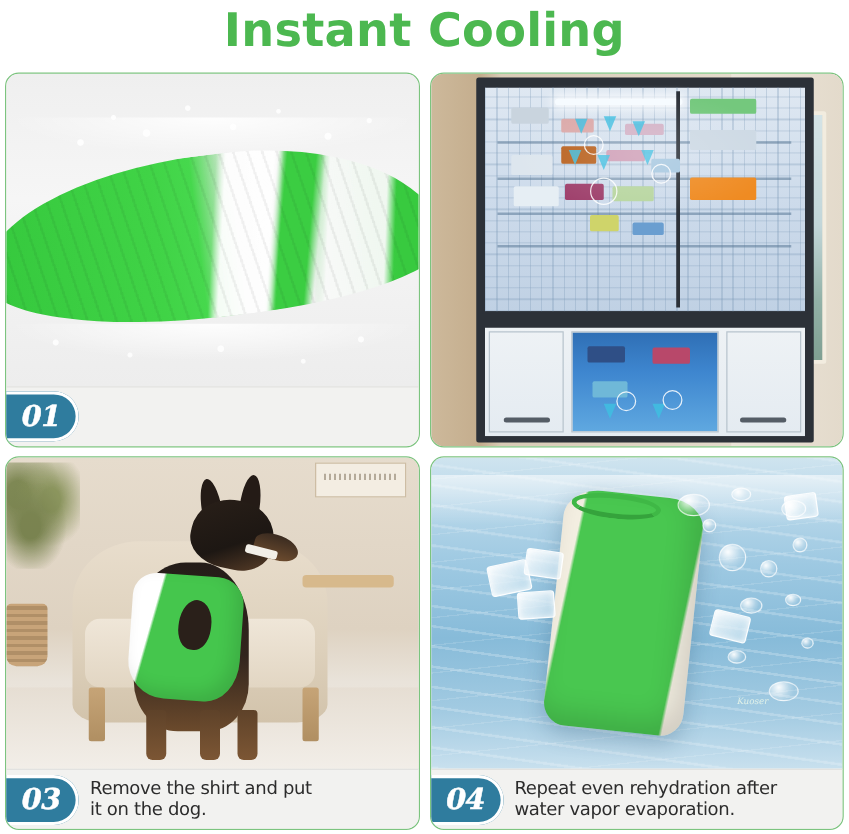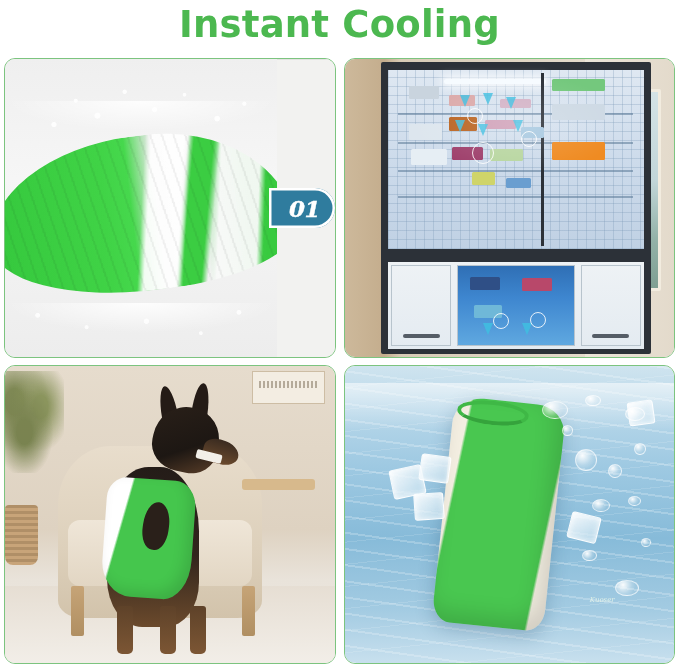--- a/index.html
+++ b/index.html
@@ -47,21 +47,21 @@
     gap: 7px 8px;
   }
 
   .card {
     position: relative;
     border: 1.6px solid #7CC47F;
     border-radius: 11px;
     overflow: hidden;
     background: #f4f4f2;
     display: flex;
-    flex-direction: row;
+    flex-direction: column;
   }
 
   .photo {
     position: relative;
     flex: 1 1 auto;
     overflow: hidden;
   }
 
   
   .caption {
@@ -468,20 +468,27 @@
         <div class="ear" style="left:57%; top:6%;  transform:rotate(8deg)"></div>
         <div class="dog-head"></div>
         <div class="muzzle"></div>
         <div class="teeth"></div>
         <div class="shirt"></div>
         <div class="shirt-hole"></div>
         <div class="leg" style="left:34%"></div>
         <div class="leg" style="left:47%"></div>
         <div class="leg" style="left:56%"></div>
       </div>
+      <div class="caption">
+        <div class="badge">
+          <span class="badge-inner">03</span>
+        </div>
+        <div class="caption-text">Remove the shirt and put
+it on the dog.</div>
+      </div>
     </div>
 
     <div class="card">
       <div class="photo p4">
         <div class="ripples"></div>
         <div class="surface"></div>
         <div class="shirt4"></div>
         <div class="collar"></div>
 
         <div class="ice" style="left:14%; top:34%; width:10%; height:10%; transform:rotate(-12deg)"></div>
@@ -497,16 +504,23 @@
         <div class="bub" style="left:80%; top:33%; width:14px; height:14px"></div>
         <div class="bub" style="left:88%; top:26%; width:12px; height:12px"></div>
         <div class="bub" style="left:75%; top:45%; width:18px; height:13px"></div>
         <div class="bub" style="left:86%; top:44%; width:13px; height:10px"></div>
         <div class="bub" style="left:72%; top:62%; width:15px; height:11px"></div>
         <div class="bub" style="left:82%; top:72%; width:24px; height:16px"></div>
         <div class="bub" style="left:66%; top:20%; width:11px; height:11px"></div>
         <div class="bub" style="left:90%; top:58%; width:10px; height:9px"></div>
         <div class="logo4">Kuoser</div>
       </div>
+      <div class="caption">
+        <div class="badge">
+          <span class="badge-inner">04</span>
+        </div>
+        <div class="caption-text">Repeat even rehydration after
+water vapor evaporation.</div>
+      </div>
     </div>
 
   </div>
 </div>
 
 </body></html>

